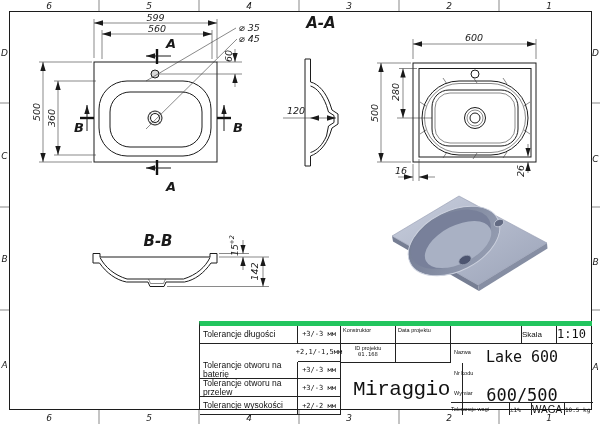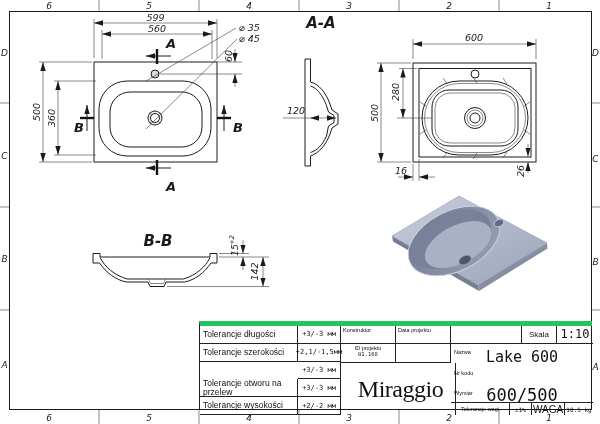--- a/index.html
+++ b/index.html
@@ -20,21 +20,21 @@
       border-left:1px solid #222;border-top:5px solid #22c55e;box-sizing:border-box;font-style:normal;}
   .cell{position:absolute;box-sizing:border-box;color:#111;}
   .br{border-right:1px solid #222;} .bb{border-bottom:1px solid #222;}
   .bl{border-left:1px solid #222;} .bt{border-top:1px solid #222;}
   .tol-l{left:0;width:98px;height:17.8px;display:flex;align-items:center;
          font-size:8.5px;line-height:8.8px;padding-left:3px;}
   .tol-v{left:98px;width:43px;height:17.8px;display:flex;align-items:center;justify-content:center;
          font-family:"DejaVu Sans Mono",monospace;font-size:7px;}
   .tiny{font-size:5.5px;}
   .mono{font-family:"DejaVu Sans Mono",monospace;}
-  .ctr{display:flex;align-items:center;justify-content:center;}
+  .ctr{display:flex;align-items:center;justify-content:flex-start;}
 </style>
 </head>
 <body>
 
 <div id="sheet">
 <svg width="600" height="424" viewBox="0 0 600 424">
   <defs>
     <marker id="ah" viewBox="0 0 10 6" refX="10" refY="3" markerWidth="9" markerHeight="6" markerUnits="userSpaceOnUse" orient="auto-start-reverse">
       <path d="M0,0 L10,3 L0,6 Z" fill="#1a1a1a"></path>
     </marker>
@@ -241,25 +241,25 @@
   </g>
 </svg>
 
 <div id="tb">
   <div class="cell tol-l br bb" style="top:0">
         <span>Tolerancje długości</span>
       </div>
   <div class="cell tol-v br bb" style="top:0">
         <span>+3/-3 мм</span>
       </div>
-  <div class="cell tol-l br bb" style="top:17.8px">
-        <span>Tolerancje szerokości</span>
-      </div>
   <div class="cell tol-v br bb" style="top:17.8px">
         <span>+2,1/-1,5мм</span>
+      </div>
+  <div class="cell tol-l br bb" style="top:35.6px">
+        <span>Tolerancje otworu na baterię</span>
       </div>
   <div class="cell tol-v br bb" style="top:35.6px">
         <span>+3/-3 мм</span>
       </div>
   <div class="cell tol-l br bb" style="top:53.4px">
         <span>Tolerancje otworu na przelew</span>
       </div>
   <div class="cell tol-v br bb" style="top:53.4px">
         <span>+3/-3 мм</span>
       </div>
@@ -270,21 +270,21 @@
         <span>+2/-2 мм</span>
       </div>
 
   <div class="cell br bb tiny" style="left:141px;top:0;width:55px;height:17.8px;padding:1px 0 0 2px;"><span>Konstruktor</span></div>
   <div class="cell br bb tiny" style="left:196px;top:0;width:55px;height:17.8px;padding:1px 0 0 2px;"><span>Data projektu</span></div>
   <div class="cell br bb tiny" style="left:141px;top:17.8px;width:55px;height:19.2px;text-align:center;padding-top:1px;">
     <div>ID projektu</div>
     <div class="mono">01.168</div>
   </div>
   <div class="cell br bb" style="left:196px;top:17.8px;width:55px;height:19.2px;"></div>
-  <div class="cell br ctr" style="left:146px;top:37px;width:110px;height:52px;font-family:Liberation Serif, serif;font-size:24px;letter-spacing:-0.5px;">
+  <div class="cell br ctr" style="left:153px;top:37px;width:110px;height:52px;font-family:Liberation Mono, monospace;font-size:21px;letter-spacing:-0.5px;">
         <span>Miraggio</span>
       </div>
 
   <div class="cell bb" style="left:251px;top:0;width:70px;height:17.8px;"></div>
   <div class="cell bb bl ctr" style="left:321px;top:0;width:35px;height:17.8px;font-size:8px;">
         <span>Skala</span>
       </div>
   <div class="cell bb bl ctr mono" style="left:356px;top:0;width:37px;height:17.8px;font-size:12px;">
         <span>1:10</span>
       </div>

